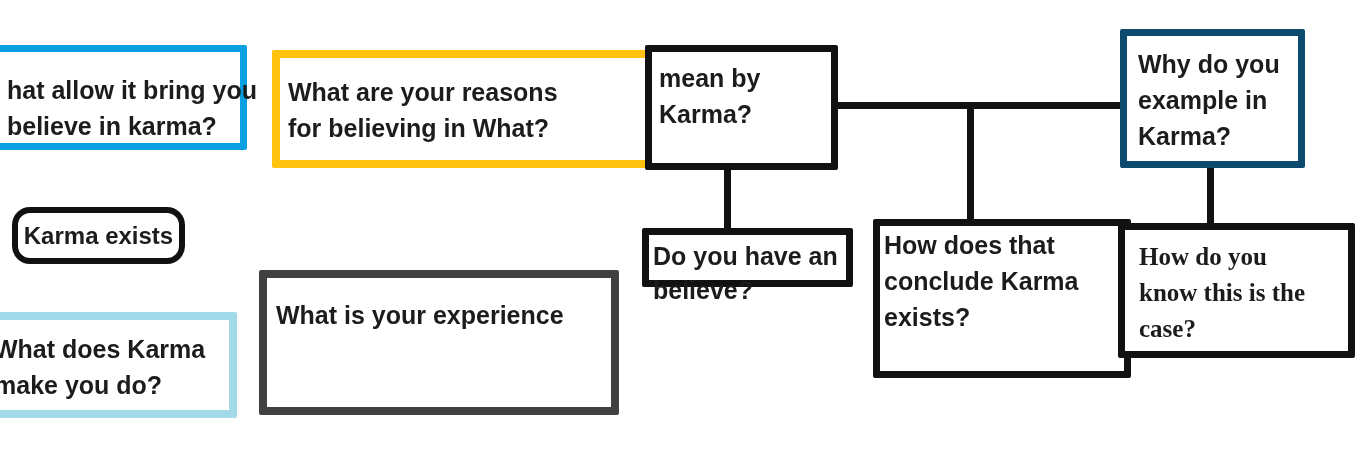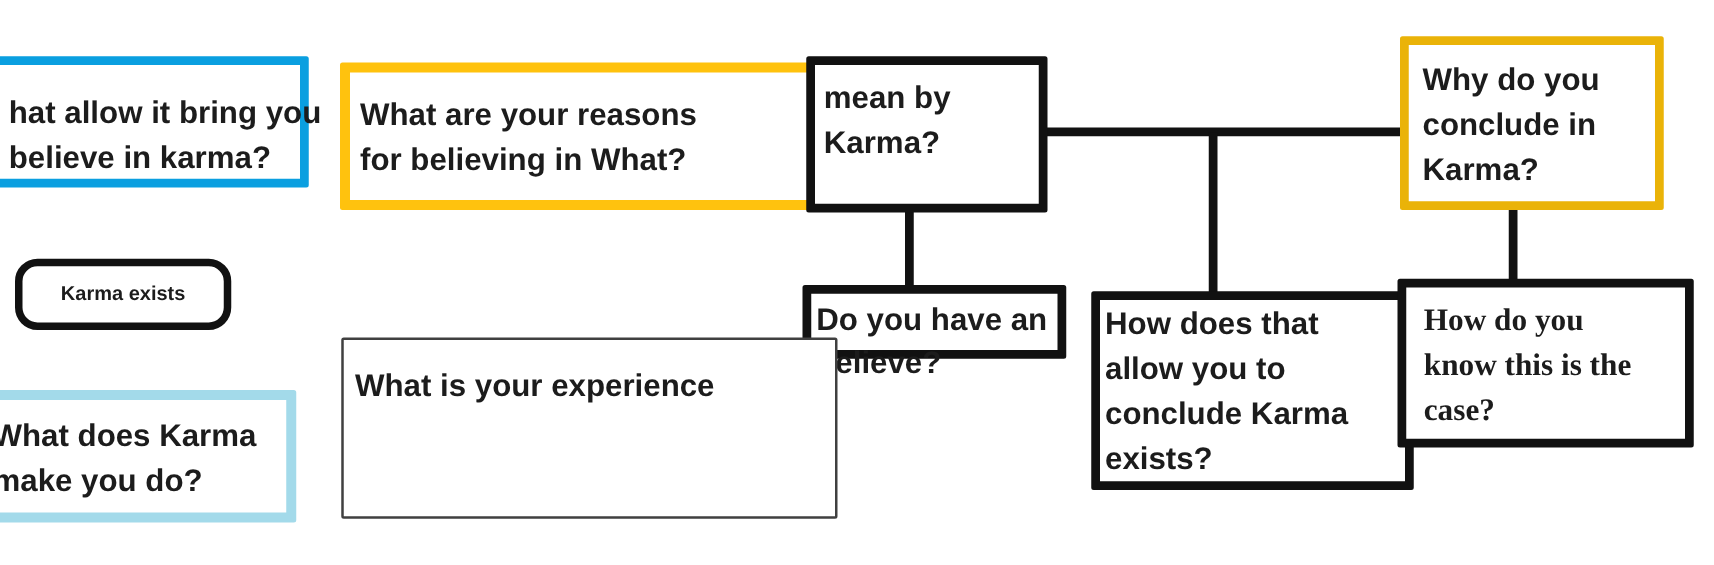--- a/index.html
+++ b/index.html
@@ -19,29 +19,29 @@
     font-weight: 700;
     font-size: 25px;
     border-radius: 2px;
   }
   .node .ln { white-space: nowrap; line-height: 36px; }
 
   
   #n-bring   { left: -58px;  top: 45px;  width: 305px; height: 105px; border: 7px solid #0A9FE0; padding: 20px 0 0 58px; }
   #n-reasons { left: 272px;  top: 50px;  width: 392px; height: 118px; border: 8px solid #FFC20E; padding: 16px 0 0 8px; }
   #n-mean    { left: 645px;  top: 45px;  width: 193px; height: 125px; border: 7px solid #111111; padding: 8px 0 0 7px; }
-  #n-why     { left: 1120px; top: 29px;  width: 211px; height: 139px; border: 7px solid #eab308; padding: 10px 0 0 11px; }
+  #n-why     { left: 1120px; top: 29px;  width: 185px; height: 139px; border: 7px solid #0c4a6e; padding: 10px 0 0 11px; }
   #n-example { left: 642px;  top: 228px; width: 211px; height: 59px;  border: 7px solid #111111; padding: 4px 0 0 4px; }
   #n-example .ln { line-height: 34px; }
-  #n-conclude{ left: 873px;  top: 233px; width: 258px; height: 159px; border: 7px solid #111111; padding: 1px 0 0 4px; }
+  #n-conclude{ left: 873px;  top: 219px; width: 258px; height: 159px; border: 7px solid #111111; padding: 1px 0 0 4px; }
   #n-know    { left: 1118px; top: 223px; width: 237px; height: 135px; border: 7px solid #111111; padding: 9px 0 0 14px; font-family: Liberation Serif, serif; }
   #n-karma   { left: 12px;   top: 207px; width: 173px; height: 57px;  border: 6px solid #111111; border-radius: 18px;
-               font-size: 16px; text-align: center; }
+               font-size: 24px; text-align: center; }
   #n-karma .ln { line-height: 45px; }
-  #n-exp     { left: 273px;  top: 270px; width: 397px; height: 145px; border: 2px solid #404040; padding: 19px 0 0 9px; }
+  #n-exp     { left: 259px;  top: 270px; width: 360px; height: 145px; border: 8px solid #404040; padding: 19px 0 0 9px; }
   #n-make    { left: -70px;  top: 312px; width: 307px; height: 106px; border: 8px solid #A3DAEA; padding: 11px 0 0 56px; }
 
   
   .conn { position: absolute; background: #111111; }
   #c-yellow   { left: 598px;  top: 105px; width: 49px;  height: 6px; background: #FFC20E; }
   #c-main     { left: 836px;  top: 102px; width: 286px; height: 7px; }
   #c-example  { left: 724px;  top: 168px; width: 7px;   height: 62px; }
   #c-conclude { left: 967px;  top: 106px; width: 7px;   height: 129px; }
   #c-know     { left: 1207px; top: 166px; width: 7px;   height: 59px; }
 </style>
@@ -66,32 +66,31 @@
     <div class="ln">for believing in What?</div>
   </div>
 
   <div class="node" id="n-mean">
     <div class="ln">mean by</div>
     <div class="ln">Karma?</div>
   </div>
 
   <div class="node" id="n-why">
     <div class="ln">Why do you</div>
-    <div class="ln">conclude in</div>
+    <div class="ln">example in</div>
     <div class="ln">Karma?</div>
   </div>
 
   <div class="node" id="n-example">
     <div class="ln">Do you have an</div>
     <div class="ln">believe?</div>
   </div>
 
   <div class="node" id="n-conclude">
     <div class="ln">How does that</div>
-    <div class="ln">allow you to</div>
     <div class="ln">conclude Karma</div>
     <div class="ln">exists?</div>
   </div>
 
   <div class="node" id="n-know">
     <div class="ln">How do you</div>
     <div class="ln">know this is the</div>
     <div class="ln">case?</div>
   </div>
 

